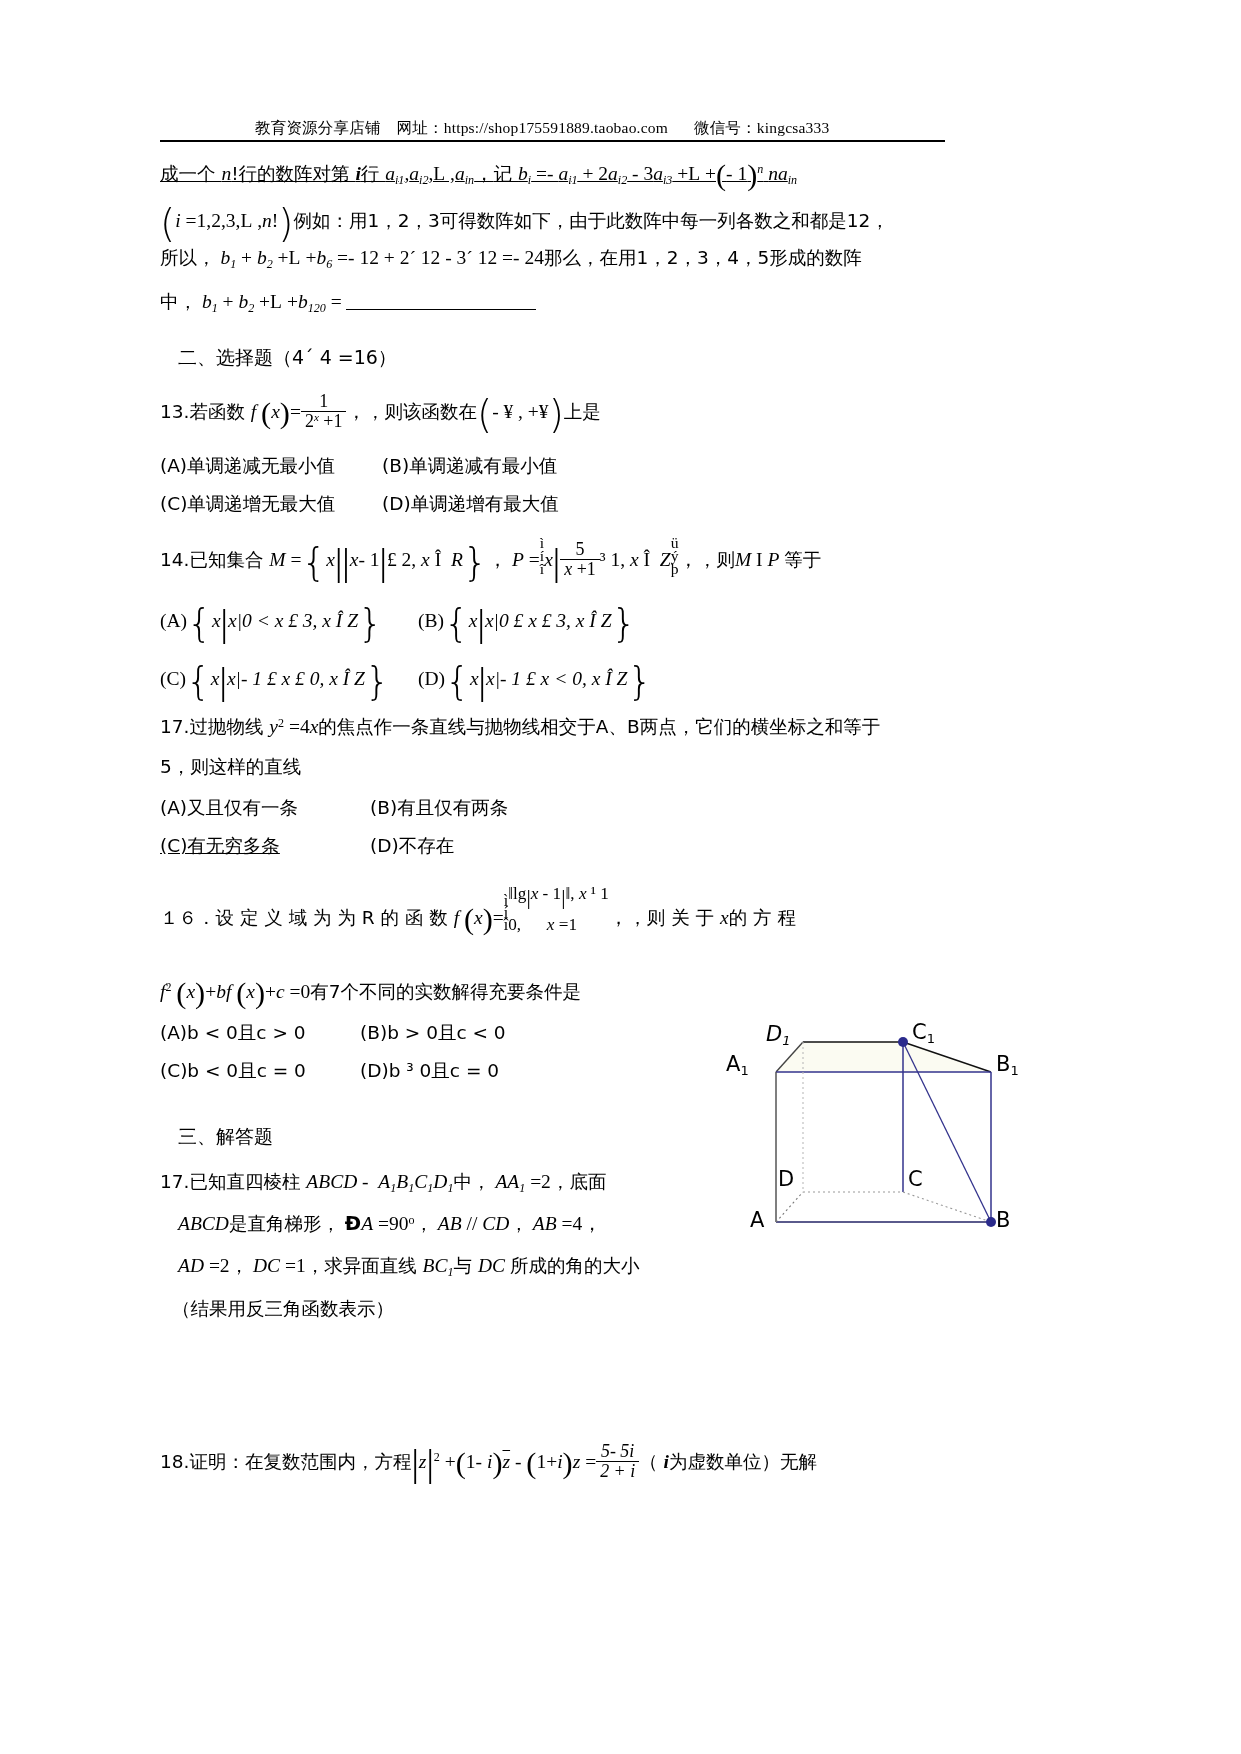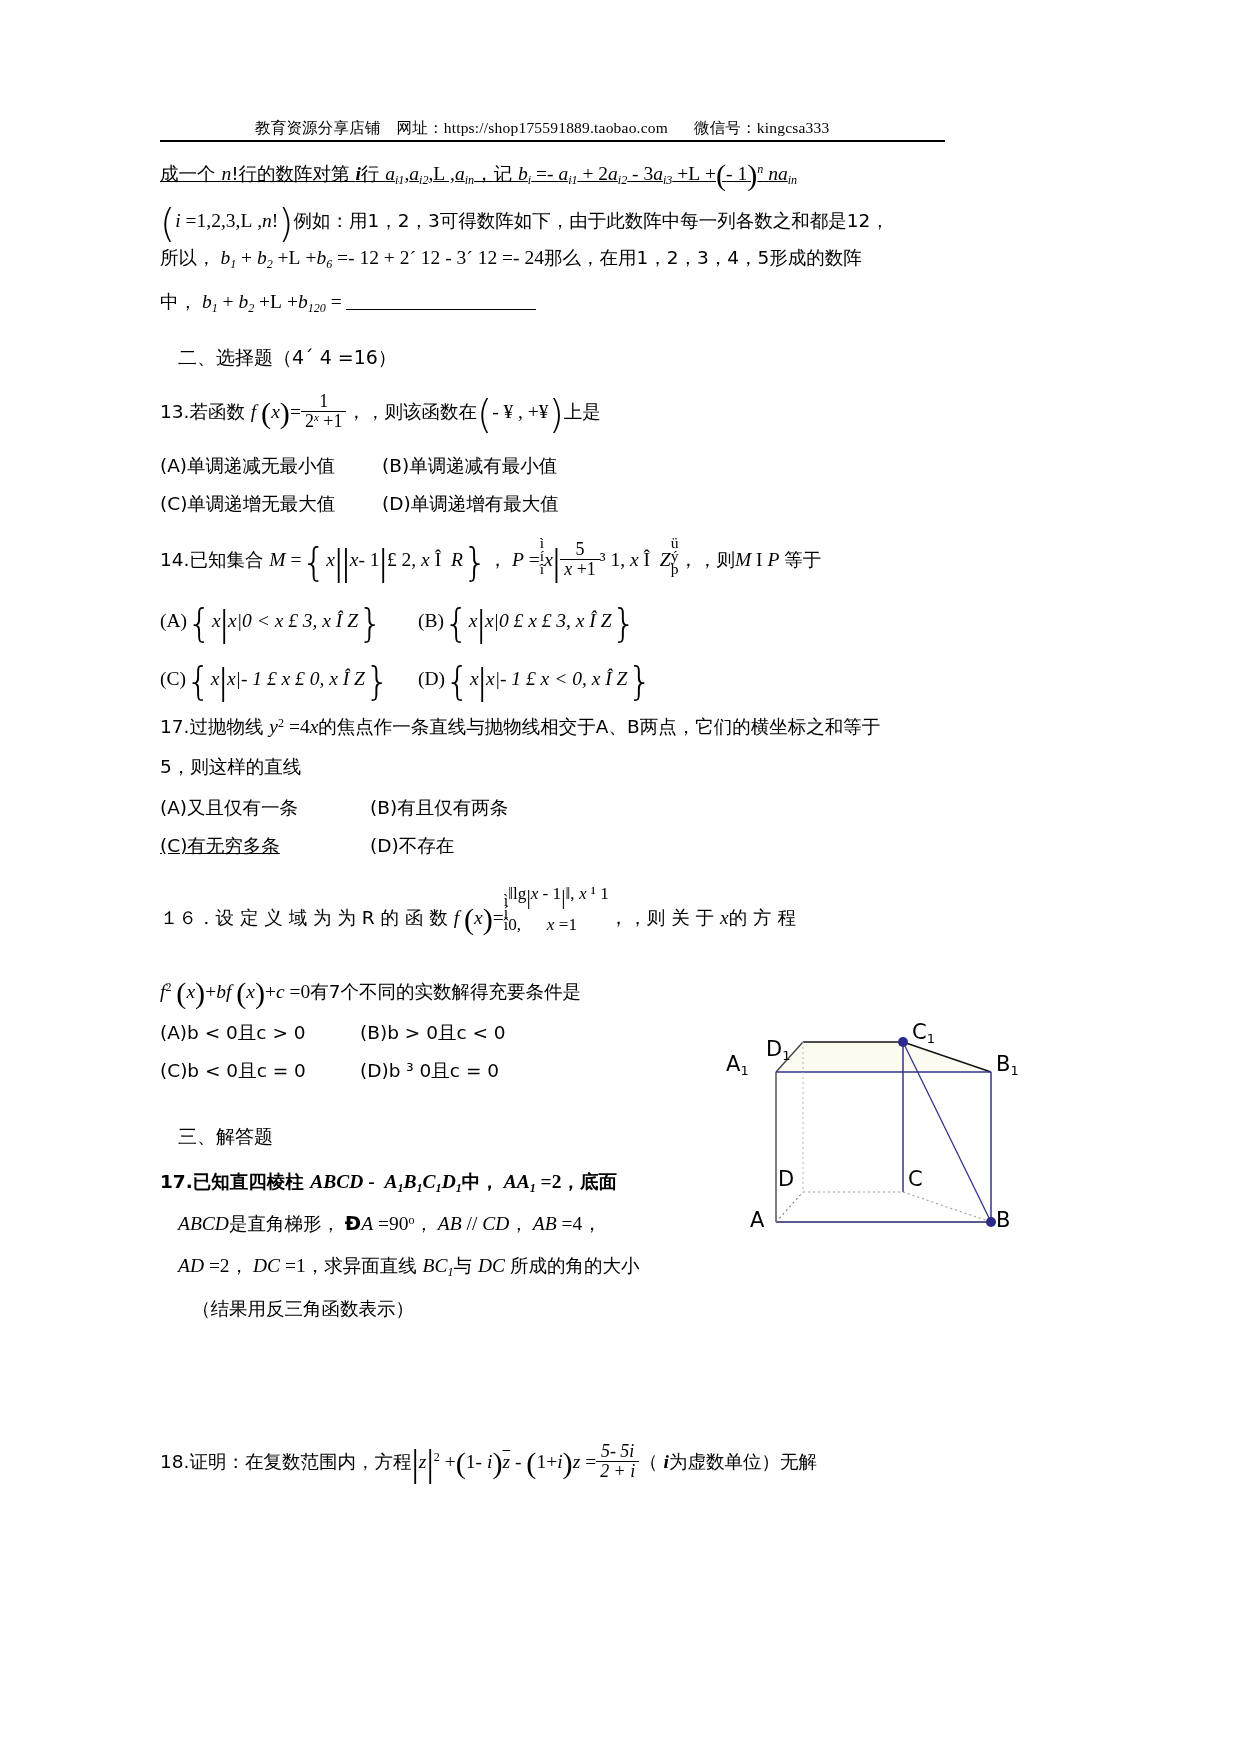--- a/index.html
+++ b/index.html
@@ -136,30 +136,30 @@
       <i class="v">f</i><span class="sup">2</span> <span class="bigp">(</span><i class="v">x</i><span class="bigp">)</span>+<i class="v">bf</i> <span class="bigp">(</span><i class="v">x</i><span class="bigp">)</span>+<i class="v">c</i> =0<span class="cn">有7个不同的实数解得充要条件是</span>
     </div>
 
     <div class="ln cn" style="top:872px;left:0;">(A)b &lt; 0且c &gt; 0</div>
     <div class="ln cn" style="top:872px;left:200px;">(B)b &gt; 0且c &lt; 0</div>
     <div class="ln cn" style="top:910px;left:0;">(C)b &lt; 0且c = 0</div>
     <div class="ln cn" style="top:910px;left:200px;">(D)b ³ 0且c = 0</div>
 
     <div class="ln cn" style="top:975px;left:18px;font-size:19px;">三、解答题</div>
 
-    <div class="ln" style="top:1020px;left:0;font-weight:bold;">
+    <div class="ln" style="top:1020px;left:0;">
       <span class="cn">17.已知直四棱柱 </span><i class="v">ABCD</i> - &nbsp;<i class="v">A<span class="sub">1</span>B<span class="sub">1</span>C<span class="sub">1</span>D<span class="sub">1</span></i><span class="cn">中，</span>&nbsp;<i class="v">AA<span class="sub">1</span></i> =2<span class="cn">，底面</span>
     </div>
     <div class="ln" style="top:1062px;left:18px;">
       <i class="v">ABCD</i><span class="cn">是直角梯形，</span>&nbsp;<span style="font-family:'DejaVu Sans',sans-serif;font-weight:bold;">Ð</span><i class="v">A</i> =90<span class="sup">o</span><span class="cn">，</span>&nbsp;<i class="v">AB</i> // <i class="v">CD</i><span class="cn">，</span>&nbsp;<i class="v">AB</i> =4，
     </div>
     <div class="ln" style="top:1104px;left:18px;">
       <i class="v">AD</i> =2<span class="cn">，</span>&nbsp;<i class="v">DC</i> =1<span class="cn">，求异面直线 </span><i class="v">BC<span class="sub">1</span></i><span class="cn">与 </span><i class="v">DC</i> <span class="cn">所成的角的大小</span>
     </div>
-    <div class="ln cn" style="top:1148px;left:12px;margin-left:20px;">（结果用反三角函数表示）</div>
+    <div class="ln cn" style="top:1148px;left:12px;">（结果用反三角函数表示）</div>
 
     <div class="ln" style="top:1290px;left:0;">
       <span class="cn">18.证明：在复数范围内，方程</span><span class="bigbar">|</span><i class="v">z</i><span class="bigbar">|</span><span class="sup">2</span> +<span class="bigp">(</span>1- <i class="v">i</i><span class="bigp">)</span><span style="text-decoration:overline"><i class="v">z</i></span> - <span class="bigp">(</span>1+<i class="v">i</i><span class="bigp">)</span><i class="v">z</i> =<span class="frac"><span class="num" style="font-style:italic">5- 5i</span><span class="den" style="font-style:italic">2 + i</span></span><span class="cn">（ </span><i class="v" style="font-weight:bold">i</i><span class="cn">为虚数单位）无解</span>
     </div>
 
   </div>
 
   <div class="diagram">
     <svg width="300" height="270" viewBox="0 0 300 270">
 
@@ -178,21 +178,21 @@
       <line x1="58" y1="222" x2="273" y2="222" stroke="#5a5a8c" stroke-width="1.8"></line>
       <line x1="58" y1="222" x2="85" y2="192" stroke="#777" stroke-width="1.1" stroke-dasharray="2,3"></line>
       <line x1="85" y1="192" x2="185" y2="192" stroke="#999" stroke-width="1.1" stroke-dasharray="2,3"></line>
       <line x1="185" y1="192" x2="273" y2="222" stroke="#999" stroke-width="1.1" stroke-dasharray="2,3"></line>
 
       <line x1="273" y1="222" x2="185" y2="42" stroke="#33338c" stroke-width="1.3"></line>
 
       <circle cx="185" cy="42" r="5" fill="#2b2b8c"></circle>
       <circle cx="273" cy="222" r="5" fill="#2b2b8c"></circle>
     </svg>
-    <span class="dlabel" style="left:48px;top:37px;">D<span class="s">1</span></span>
+    <span class="dlabel" style="left:48px;top:22px;font-style:italic;">D<span class="s">1</span></span>
     <span class="dlabel" style="left:8px;top:52px;">A<span class="s">1</span></span>
     <span class="dlabel" style="left:194px;top:20px;">C<span class="s">1</span></span>
     <span class="dlabel" style="left:278px;top:52px;">B<span class="s">1</span></span>
     <span class="dlabel" style="left:60px;top:167px;">D</span>
     <span class="dlabel" style="left:190px;top:167px;">C</span>
     <span class="dlabel" style="left:32px;top:208px;">A</span>
     <span class="dlabel" style="left:278px;top:208px;">B</span>
   </div>
 
 </div>

